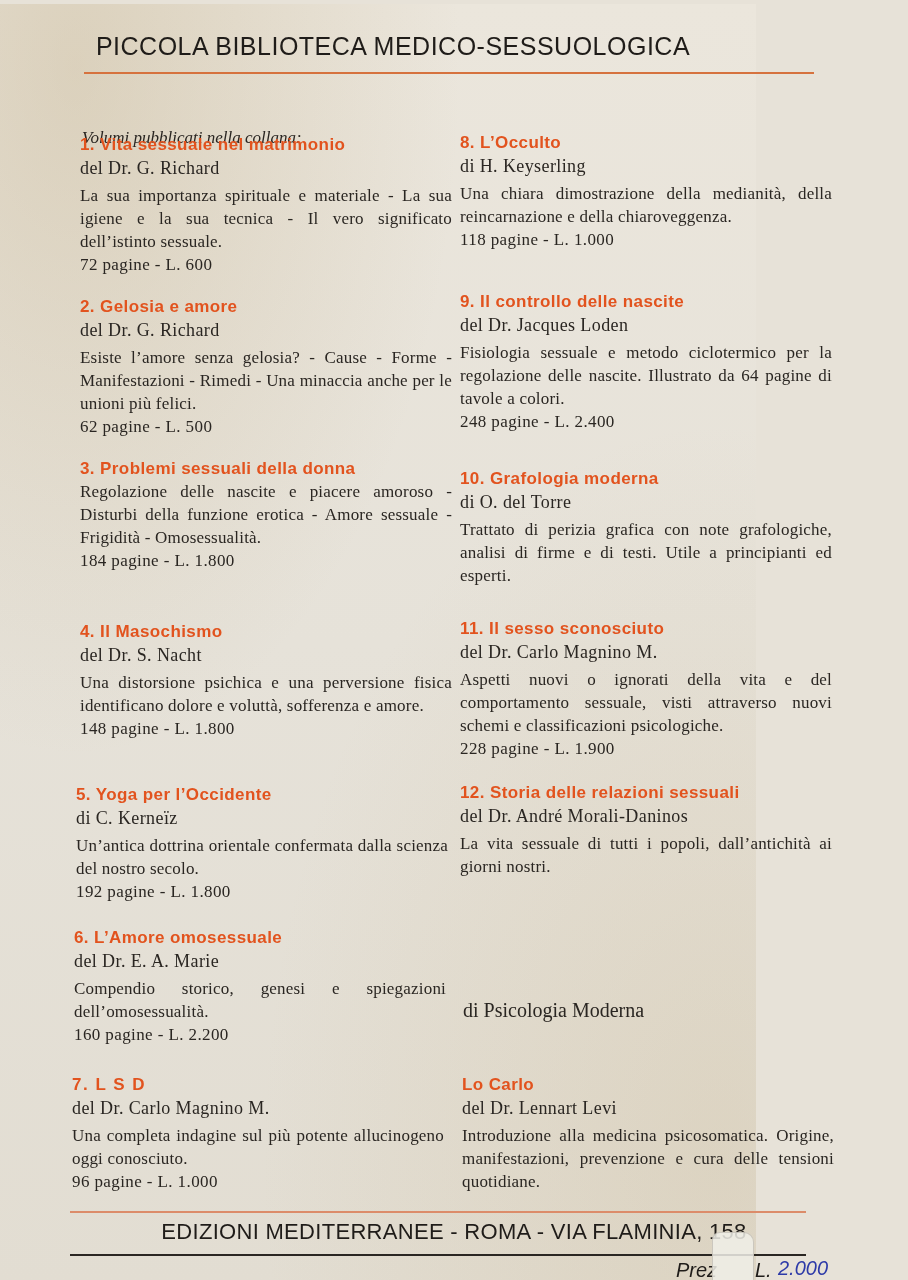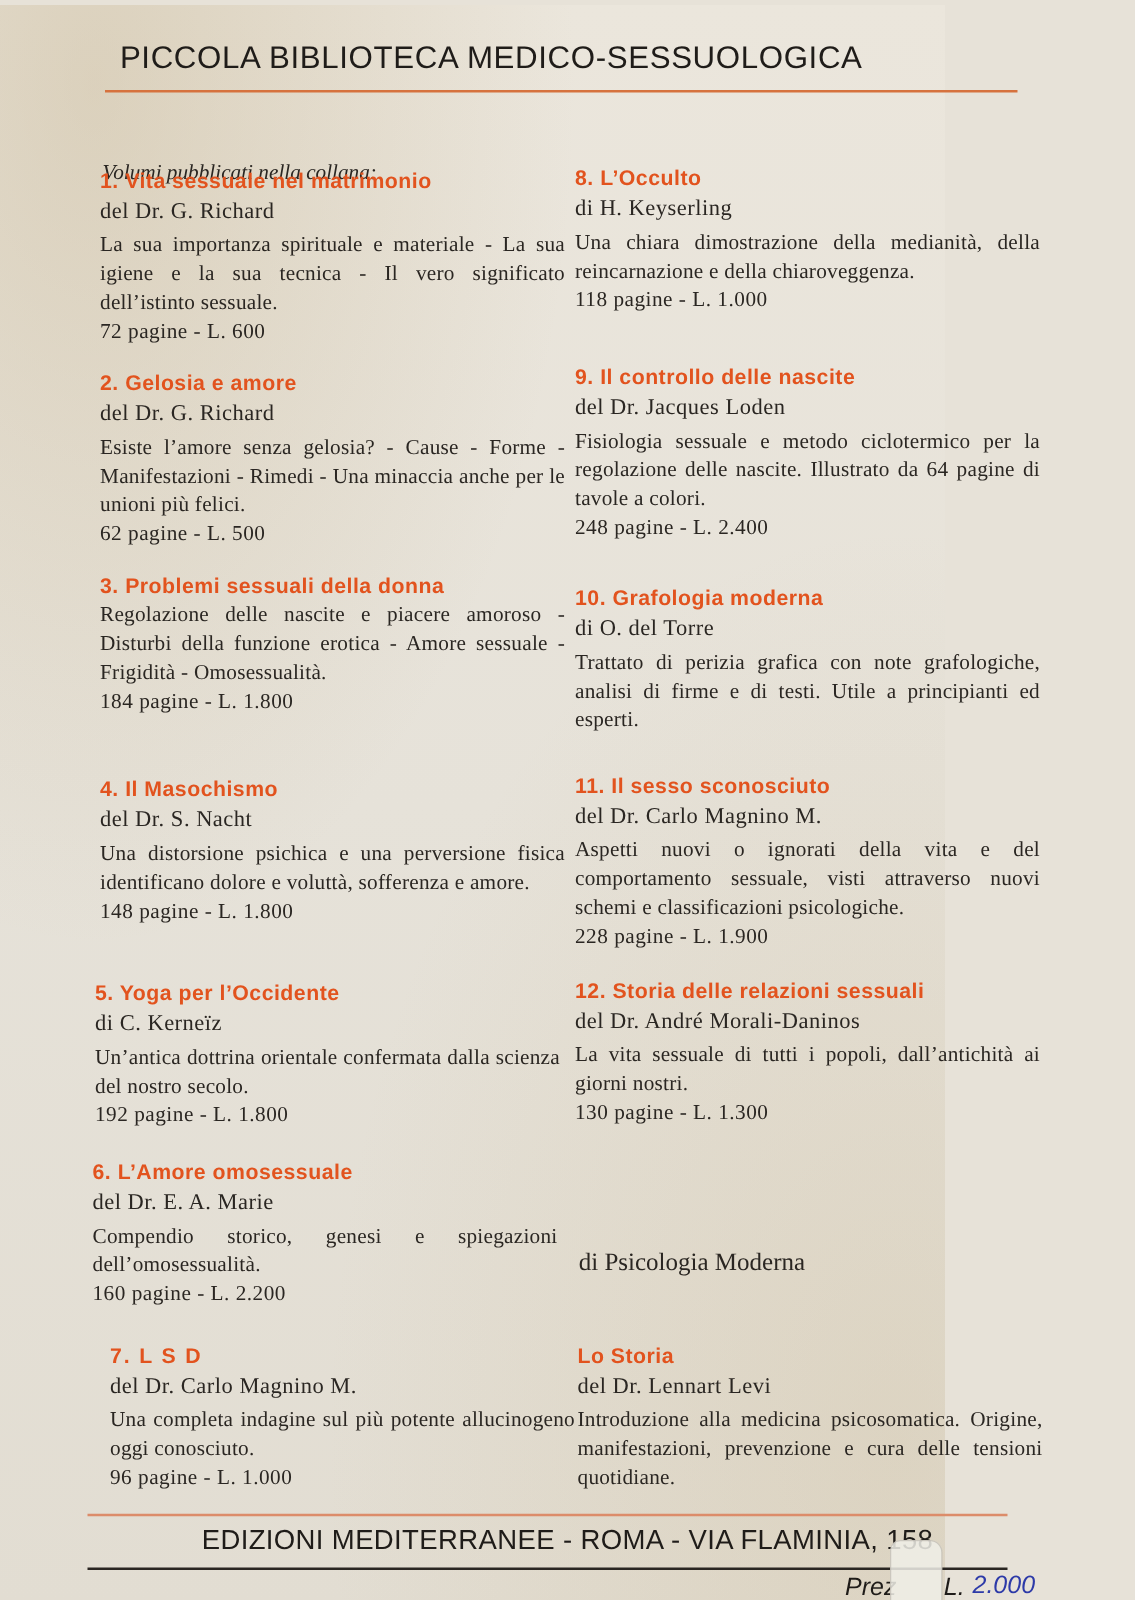--- a/index.html
+++ b/index.html
@@ -128,21 +128,21 @@
     <div class="book-info">192 pagine - L. 1.800</div>
   </div>
 
   <div class="book" style="left:74px; top:923px;">
     <div class="book-title">6. L’Amore omosessuale</div>
     <div class="book-author">del Dr. E. A. Marie</div>
     <div class="book-desc">Compendio storico, genesi e spiegazioni dell’omosessualità.</div>
     <div class="book-info">160 pagine - L. 2.200</div>
   </div>
 
-  <div class="book" style="left:72px; top:1070px;margin-left:16px;">
+  <div class="book" style="left:72px; top:1070px;">
     <div class="book-title" style="letter-spacing:1.5px;">7. L S D</div>
     <div class="book-author">del Dr. Carlo Magnino M.</div>
     <div class="book-desc">Una completa indagine sul più potente allucinogeno oggi conosciuto.</div>
     <div class="book-info">96 pagine - L. 1.000</div>
   </div>
 
   <div class="book" style="left:460px; top:128px;">
     <div class="book-title">8. L’Occulto</div>
     <div class="book-author">di H. Keyserling</div>
     <div class="book-desc">Una chiara dimostrazione della medianità, della reincarnazione e della chiaroveggenza.</div>
@@ -166,29 +166,28 @@
     <div class="book-title">11. Il sesso sconosciuto</div>
     <div class="book-author">del Dr. Carlo Magnino M.</div>
     <div class="book-desc">Aspetti nuovi o ignorati della vita e del comportamento sessuale, visti attraverso nuovi schemi e classificazioni psicologiche.</div>
     <div class="book-info">228 pagine - L. 1.900</div>
   </div>
 
   <div class="book" style="left:460px; top:778px;">
     <div class="book-title">12. Storia delle relazioni sessuali</div>
     <div class="book-author">del Dr. André Morali-Daninos</div>
     <div class="book-desc">La vita sessuale di tutti i popoli, dall’antichità ai giorni nostri.</div>
-    <div class="book-info">130 pagine - L. 1.300</div>
   </div>
 
   <div class="subseries">
     <div>di Psicologia Moderna</div>
   </div>
 
   <div class="book" style="left:462px; top:1070px;">
-    <div class="book-title">Lo Storia</div>
+    <div class="book-title">Lo Carlo</div>
     <div class="book-author">del Dr. Lennart Levi</div>
     <div class="book-desc">Introduzione alla medicina psicosomatica. Origine, manifestazioni, prevenzione e cura delle tensioni quotidiane.</div>
   </div>
 
   <div class="rule rule-foot-top"></div>
   <div class="footer-text">EDIZIONI MEDITERRANEE - ROMA - VIA FLAMINIA, 158</div>
   <div class="rule rule-foot-bot"></div>
 
   <div class="price">Prez</div>
   <div class="price-sticker"></div>

